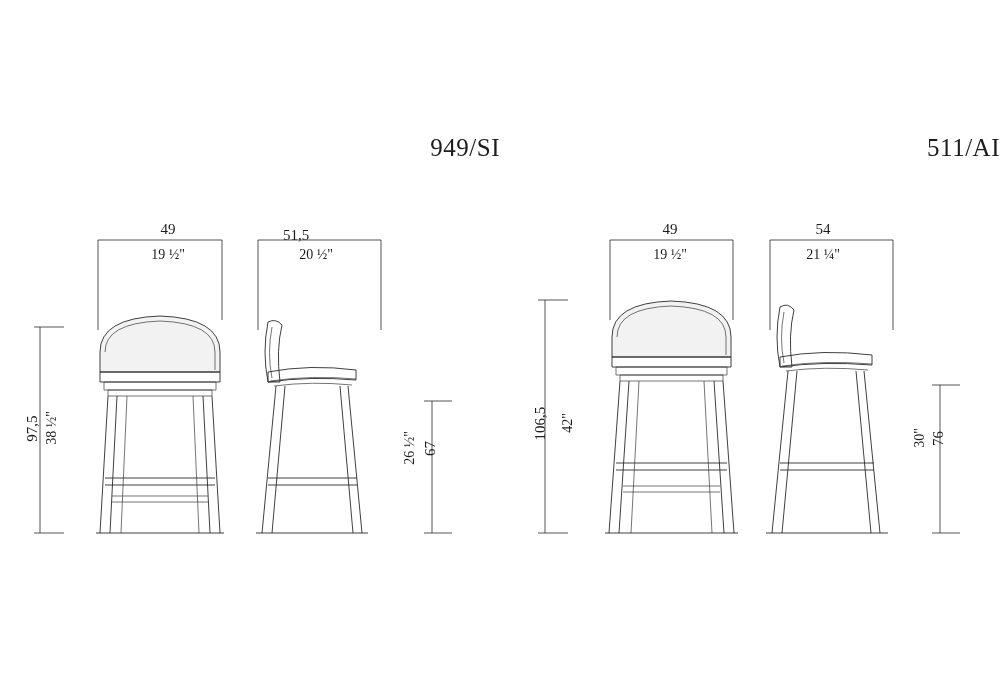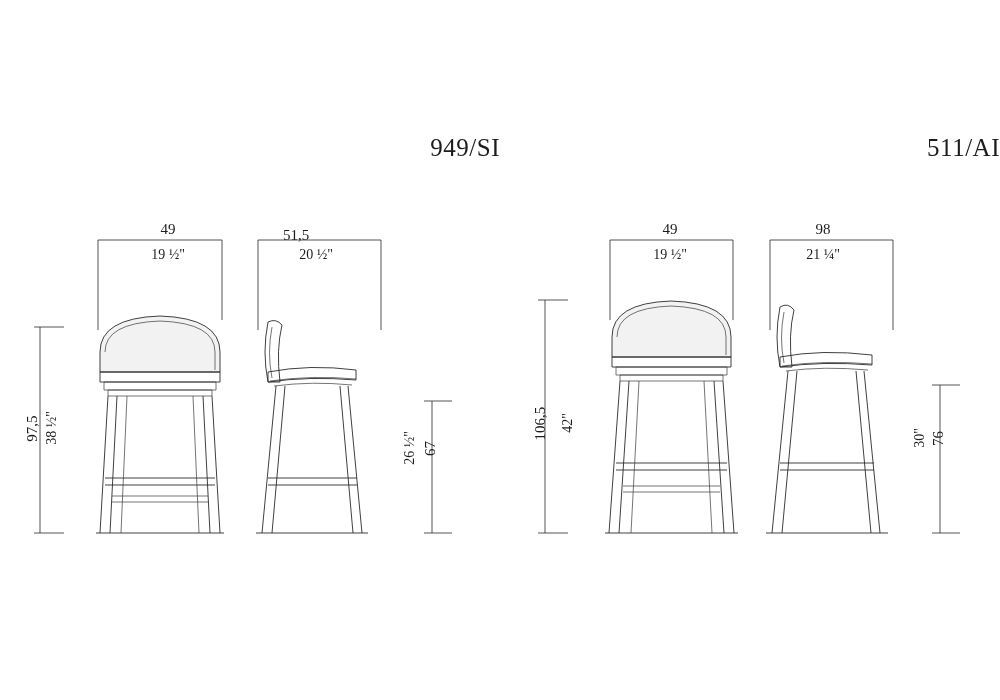--- a/index.html
+++ b/index.html
@@ -160,21 +160,21 @@
     </svg>
   </div>
 
   <div class="variant" id="variant-ai">
 
     <div class="variant-title">511/AI</div>
 
     <div class="dim-label dim-metric" style="left:140px; top:221px; width:60px; text-align:center;">49</div>
     <div class="dim-label dim-imperial" style="left:130px; top:247px; width:80px; text-align:center;">19 ½"</div>
 
-    <div class="dim-label dim-metric" style="left:290px; top:221px; width:66px; text-align:center;">98</div>
+    <div class="dim-label dim-metric" style="left:290px; top:221px; width:66px; text-align:center;">54</div>
     <div class="dim-label dim-imperial" style="left:283px; top:247px; width:80px; text-align:center;">21 ¼"</div>
 
     <div class="dim-label dim-metric vert-text" style="left:0px; top:415px; width:80px; text-align:center;">106,5</div>
     <div class="dim-label dim-imperial vert-text" style="left:28px; top:415px; width:80px; text-align:center;">42"</div>
 
     <div class="dim-label dim-imperial vert-text" style="left:380px; top:430px; width:80px; text-align:center;">30"</div>
     <div class="dim-label dim-metric vert-text" style="left:408px; top:430px; width:60px; text-align:center;">76</div>
 
     <svg class="draw" viewBox="0 0 500 700">
 

